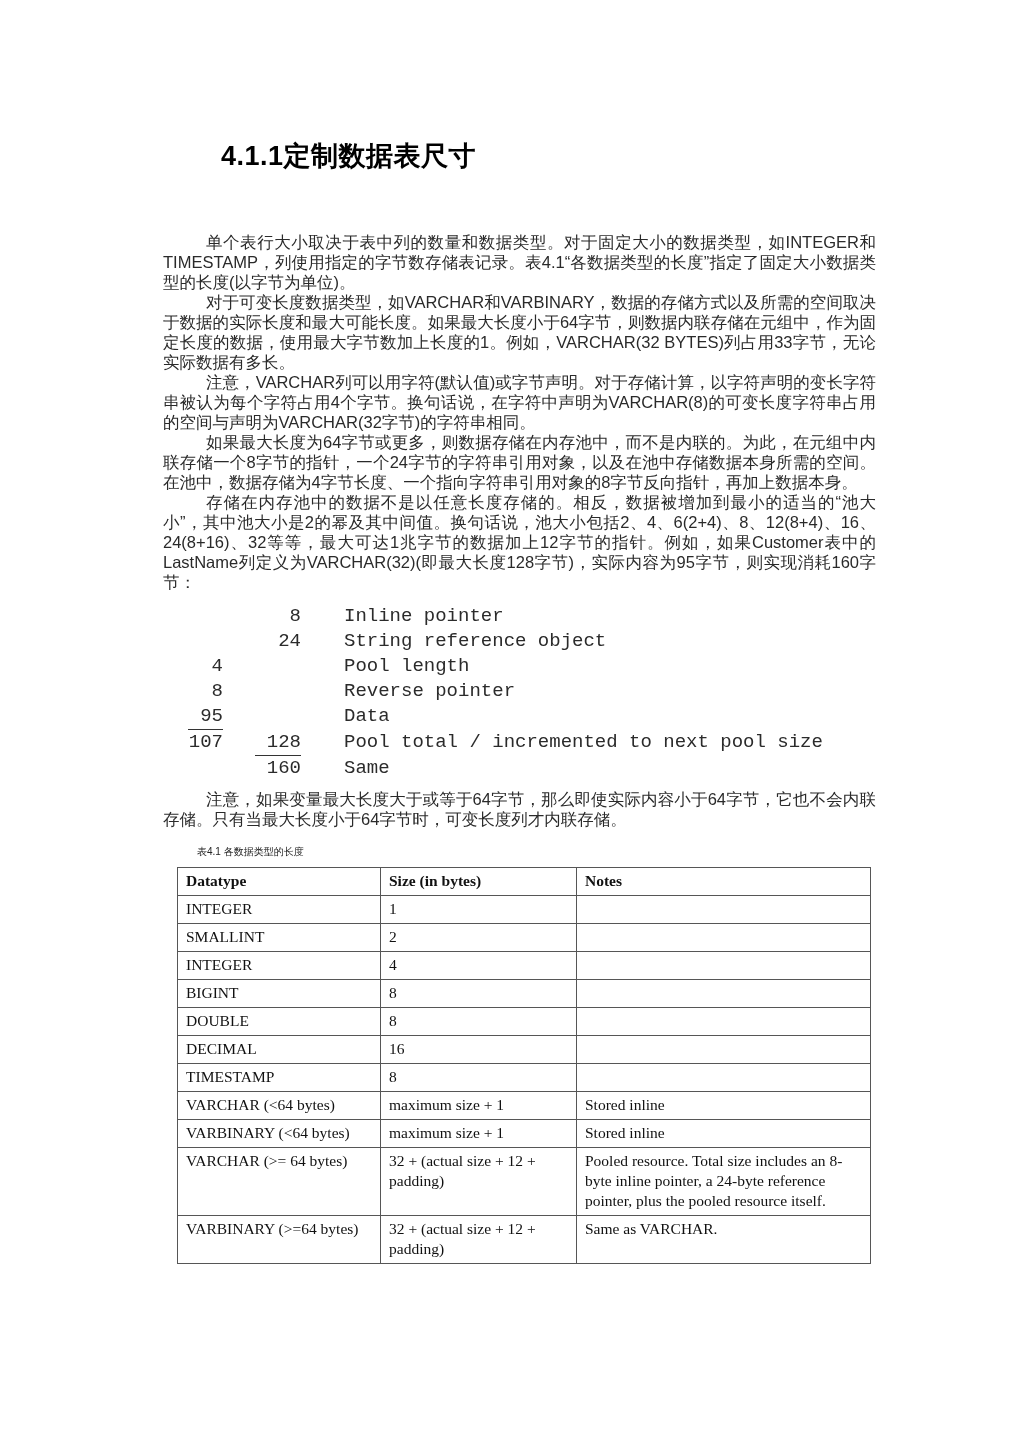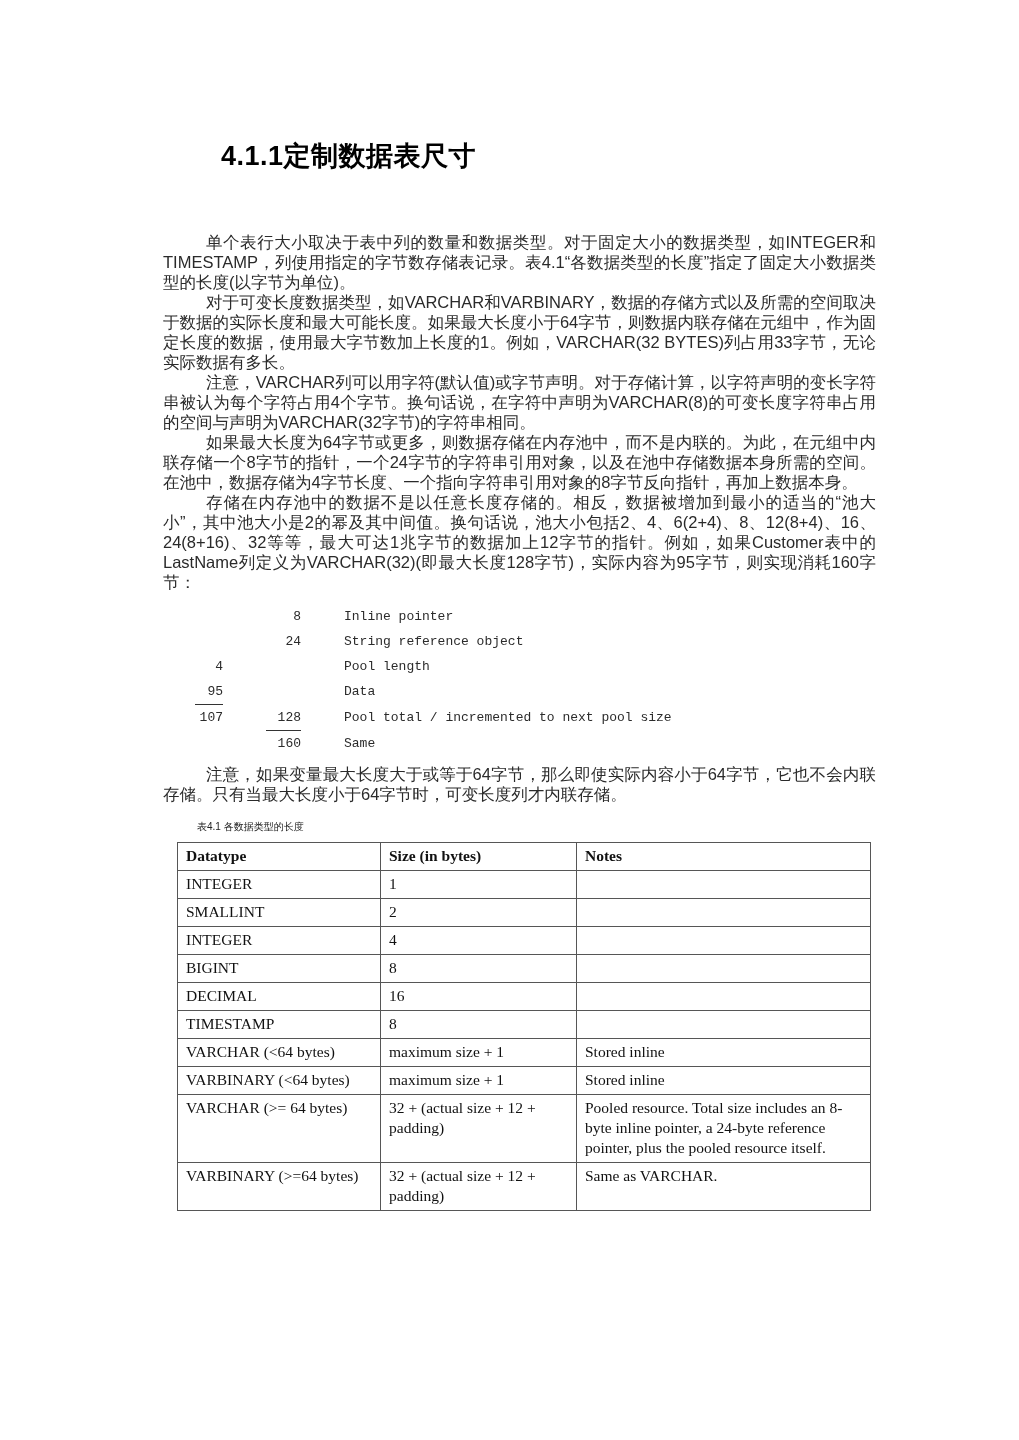--- a/index.html
+++ b/index.html
@@ -20,21 +20,21 @@
 
   .body-text { margin-top:58px; }
   .para {
     font-size:16.5px; line-height:20px;
     text-indent:43px; text-align:justify;
   }
 
   .code {
     margin:12px 0 8px 0;
     font-family:"Liberation Mono","DejaVu Sans Mono",monospace;
-    font-size:13px; line-height:25px; color:#2b2b2b;
+    font-size:19px; line-height:25px; color:#2b2b2b;
   }
   .code-line { white-space:pre; }
   .c1 { display:inline-block; width:60px; text-align:right; }
   .c2 { display:inline-block; width:78px; text-align:right; }
   .ct { margin-left:43px; }
   .u  { display:inline-block; border-bottom:1px solid #333; padding-left:12px; }
 
   .caption { margin-top:16px; font-size:10px; text-indent:34px; color:#222; }
 
   table.datatypes {
@@ -67,20 +67,21 @@
     <p class="para">单个表行大小取决于表中列的数量和数据类型。对于固定大小的数据类型，如INTEGER和TIMESTAMP，列使用指定的字节数存储表记录。表4.1“各数据类型的长度”指定了固定大小数据类型的长度(以字节为单位)。</p>
     <p class="para">对于可变长度数据类型，如VARCHAR和VARBINARY，数据的存储方式以及所需的空间取决于数据的实际长度和最大可能长度。如果最大长度小于64字节，则数据内联存储在元组中，作为固定长度的数据，使用最大字节数加上长度的1。例如，VARCHAR(32 BYTES)列占用33字节，无论实际数据有多长。</p>
     <p class="para">注意，VARCHAR列可以用字符(默认值)或字节声明。对于存储计算，以字符声明的变长字符串被认为每个字符占用4个字节。换句话说，在字符中声明为VARCHAR(8)的可变长度字符串占用的空间与声明为VARCHAR(32字节)的字符串相同。</p>
     <p class="para">如果最大长度为64字节或更多，则数据存储在内存池中，而不是内联的。为此，在元组中内联存储一个8字节的指针，一个24字节的字符串引用对象，以及在池中存储数据本身所需的空间。在池中，数据存储为4字节长度、一个指向字符串引用对象的8字节反向指针，再加上数据本身。</p>
     <p class="para">存储在内存池中的数据不是以任意长度存储的。相反，数据被增加到最小的适当的“池大小”，其中池大小是2的幂及其中间值。换句话说，池大小包括2、4、6(2+4)、8、12(8+4)、16、24(8+16)、32等等，最大可达1兆字节的数据加上12字节的指针。例如，如果Customer表中的LastName列定义为VARCHAR(32)(即最大长度128字节)，实际内容为95字节，则实现消耗160字节：</p>
 
     <div class="code">
       <div class="code-line"><span class="c1"></span><span class="c2">8</span><span class="ct">Inline pointer</span></div>
       <div class="code-line"><span class="c1"></span><span class="c2">24</span><span class="ct">String reference object</span></div>
       <div class="code-line"><span class="c1">4</span><span class="c2"></span><span class="ct">Pool length</span></div>
+      <div class="code-line"><span class="c1">8</span><span class="c2"></span><span class="ct">Reverse pointer</span></div>
       <div class="code-line"><span class="c1"><span class="u">95</span></span><span class="c2"></span><span class="ct">Data</span></div>
       <div class="code-line"><span class="c1">107</span><span class="c2"><span class="u">128</span></span><span class="ct">Pool total / incremented to next pool size</span></div>
       <div class="code-line"><span class="c1"></span><span class="c2">160</span><span class="ct">Same</span></div>
     </div>
 
     <p class="para">注意，如果变量最大长度大于或等于64字节，那么即使实际内容小于64字节，它也不会内联存储。只有当最大长度小于64字节时，可变长度列才内联存储。</p>
 
     <p class="caption">表4.1 各数据类型的长度</p>
 
     <table class="datatypes">
@@ -111,20 +112,25 @@
           <td>INTEGER</td>
           <td>4</td>
           <td></td>
         </tr>
         <tr>
           <td>BIGINT</td>
           <td>8</td>
           <td></td>
         </tr>
         <tr>
+          <td>DOUBLE</td>
+          <td>8</td>
+          <td></td>
+        </tr>
+        <tr>
           <td>DECIMAL</td>
           <td>16</td>
           <td></td>
         </tr>
         <tr>
           <td>TIMESTAMP</td>
           <td>8</td>
           <td></td>
         </tr>
         <tr>

